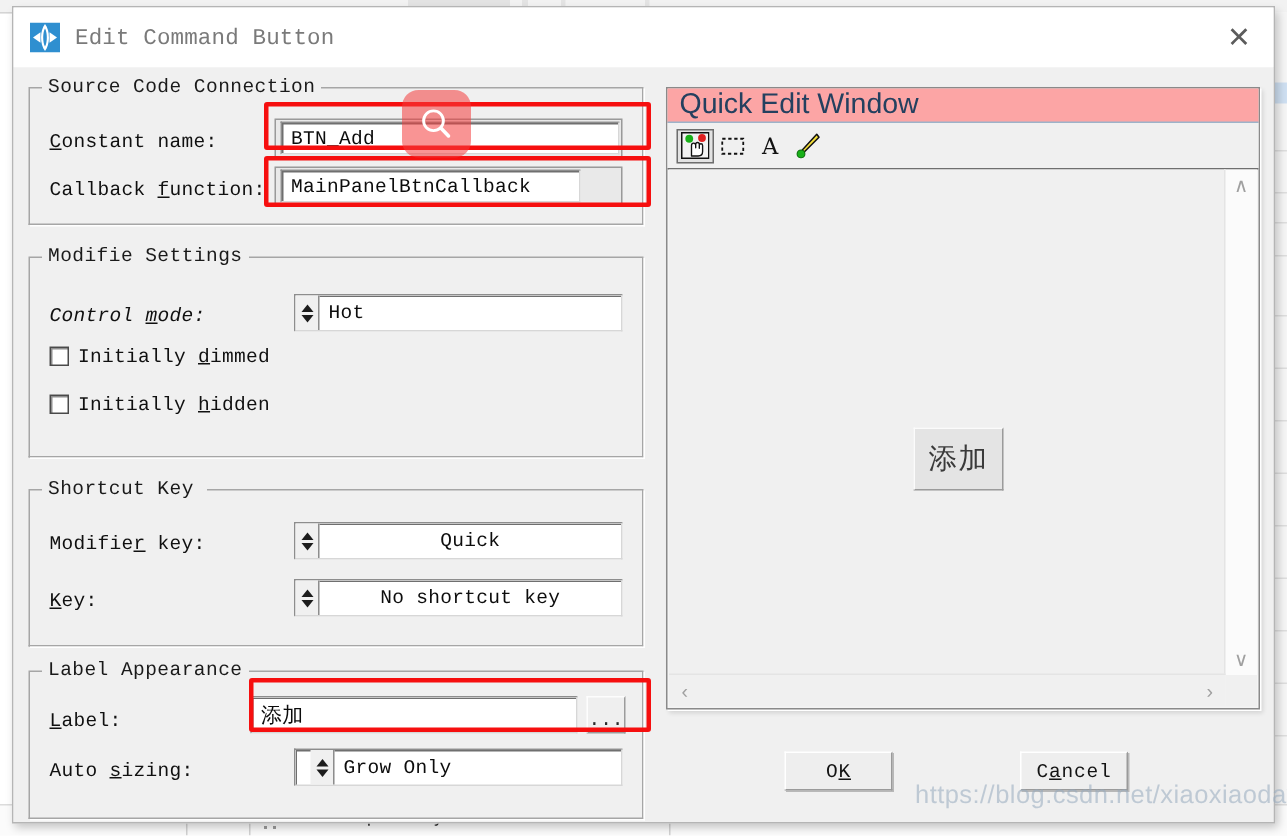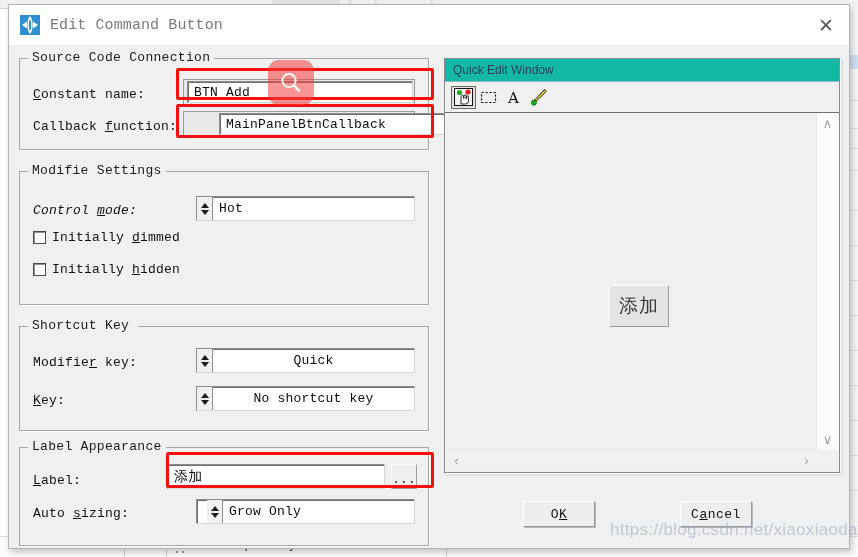--- a/index.html
+++ b/index.html
@@ -179,24 +179,24 @@
   }
 
   
   .qew {
     position: absolute; box-sizing: border-box;
     border: 1px solid #8a8a8a; background: #f4f4f4;
     box-shadow: 1px 1px 0 #ffffff, 2px 2px 3px rgba(0,0,0,.12);
   }
   .qew-title {
     position: absolute; left: 0; top: 0; right: 0; height: 22px;
-    background: #14b8a6;
+    background: #fca5a5;
     border-bottom: 1px solid #9db3c9;
     display: flex; align-items: center; padding-left: 8px;
-    font-family: "Liberation Sans", sans-serif; font-size: 12px; color: #24405f;
+    font-family: "Liberation Sans", sans-serif; font-size: 19px; color: #24405f;
   }
   .qew-toolbar {
     position: absolute; left: 0; top: 23px; right: 0; height: 30px;
     background: #f0f0f0; border-bottom: 1px solid #6f6f6f;
     display: flex; align-items: center; padding-left: 6px;
   }
   .tb-btn {
     width: 25px; height: 23px; box-sizing: border-box;
     display: flex; align-items: center; justify-content: center;
     background: #f0f0f0; cursor: pointer;
@@ -332,21 +332,21 @@
       <div class="fld-label" style="left:24px; top:42px;">
         <u>C</u><span>onstant name:</span>
       </div>
       <div class="sunken-frame" style="left:174px; top:34px; width:232px; height:26px;"></div>
       <div class="tinput" style="left:178px; top:36px; width:226px; height:22px;">BTN_Add</div>
 
       <div class="fld-label" style="left:24px; top:74px;">
         <span>Callback </span><u>f</u><span>unction:</span>
       </div>
       <div class="sunken-frame" style="left:174px; top:66px; width:232px; height:26px;"></div>
-      <div class="tinput" style="left:178px; top:68px; width:234px; height:22px;margin-left:32px;">MainPanelBtnCallback</div>
+      <div class="tinput" style="left:178px; top:68px; width:200px; height:22px;">MainPanelBtnCallback</div>
 
       <div class="group" style="left:10px; top:126px; width:410px; height:134px;">
         <div class="group-topline-right" style="left:140px; right:0;"></div>
         <div class="group-legend">Modifie Settings</div>
       </div>
       <div class="group-shadow" style="left:11px; top:127px; width:410px; height:134px;"></div>
 
       <div class="fld-label" style="left:24px; top:158px;font-style:italic;">
         <span>Control </span><u>m</u><span>ode:</span>
       </div>

